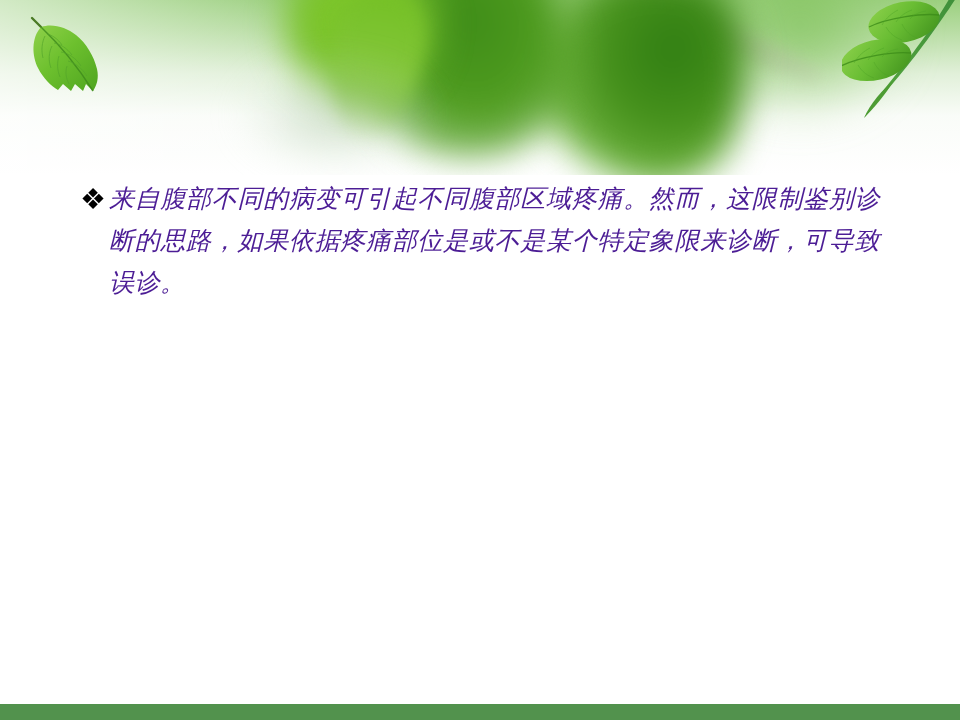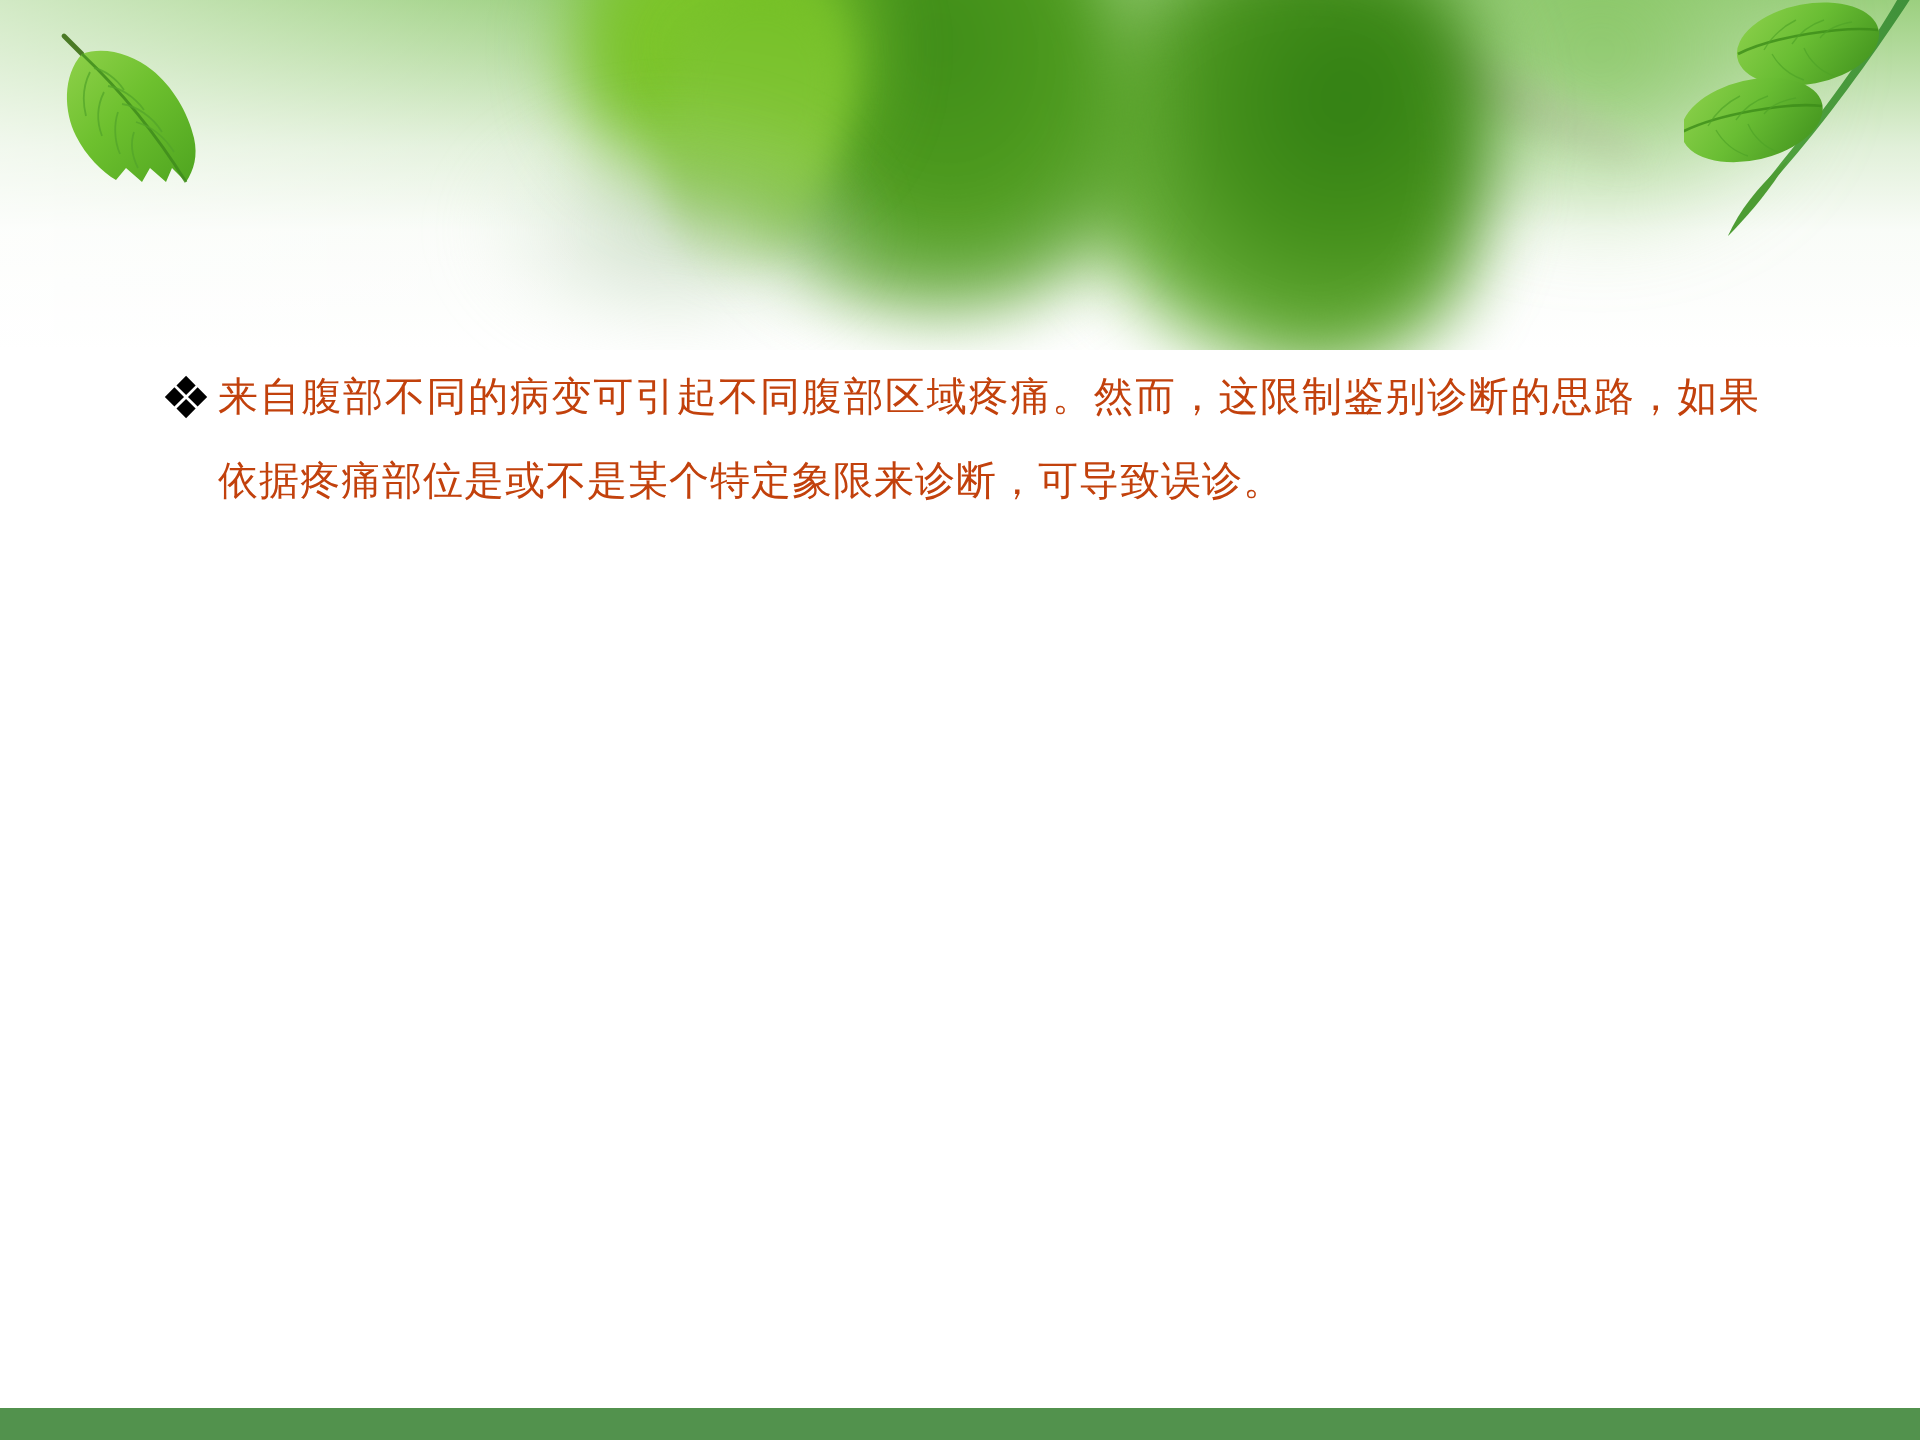--- a/index.html
+++ b/index.html
@@ -141,28 +141,29 @@
   .bullet-marker {
     flex: 0 0 auto;
     font-size: 29px;
     line-height: 42px;
     color: #000000;
     margin-right: 3px;
     font-family: "DejaVu Sans", sans-serif;
   }
   .bullet-text {
     flex: 1 1 auto;
-    font-size: 20px;
+    font-size: 25px;
     line-height: 42px;
-    color: #c2410c;
+    color: #4c1d95;
     letter-spacing: 0.5px;
     text-align: justify;
     text-justify: inter-character;
     font-family: "Liberation Serif", "DejaVu Serif", serif;
     font-weight: 500;
+    font-style: italic;
   }
 
   
   .footer-bar {
     position: absolute;
     left: 0;
     bottom: 0;
     width: 960px;
     height: 16px;
     background: #52924d;

